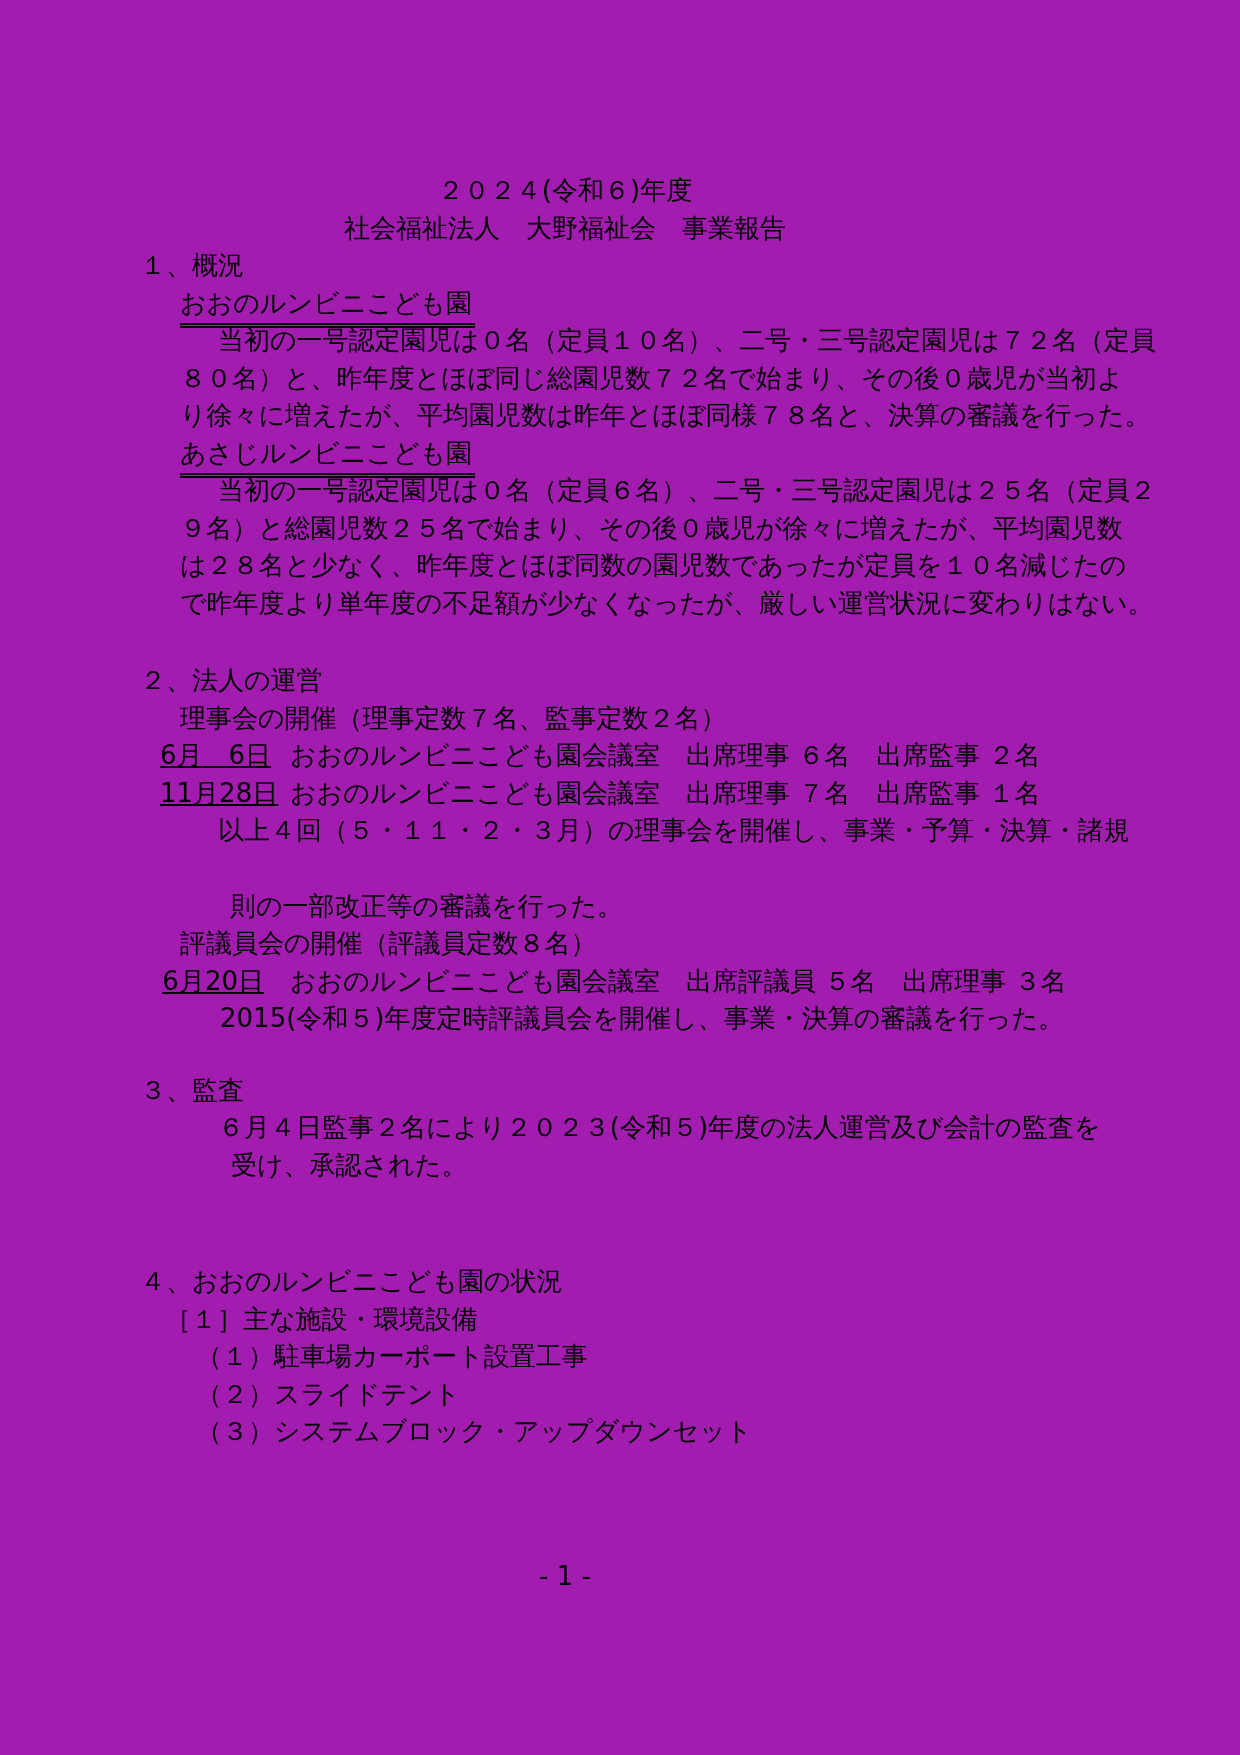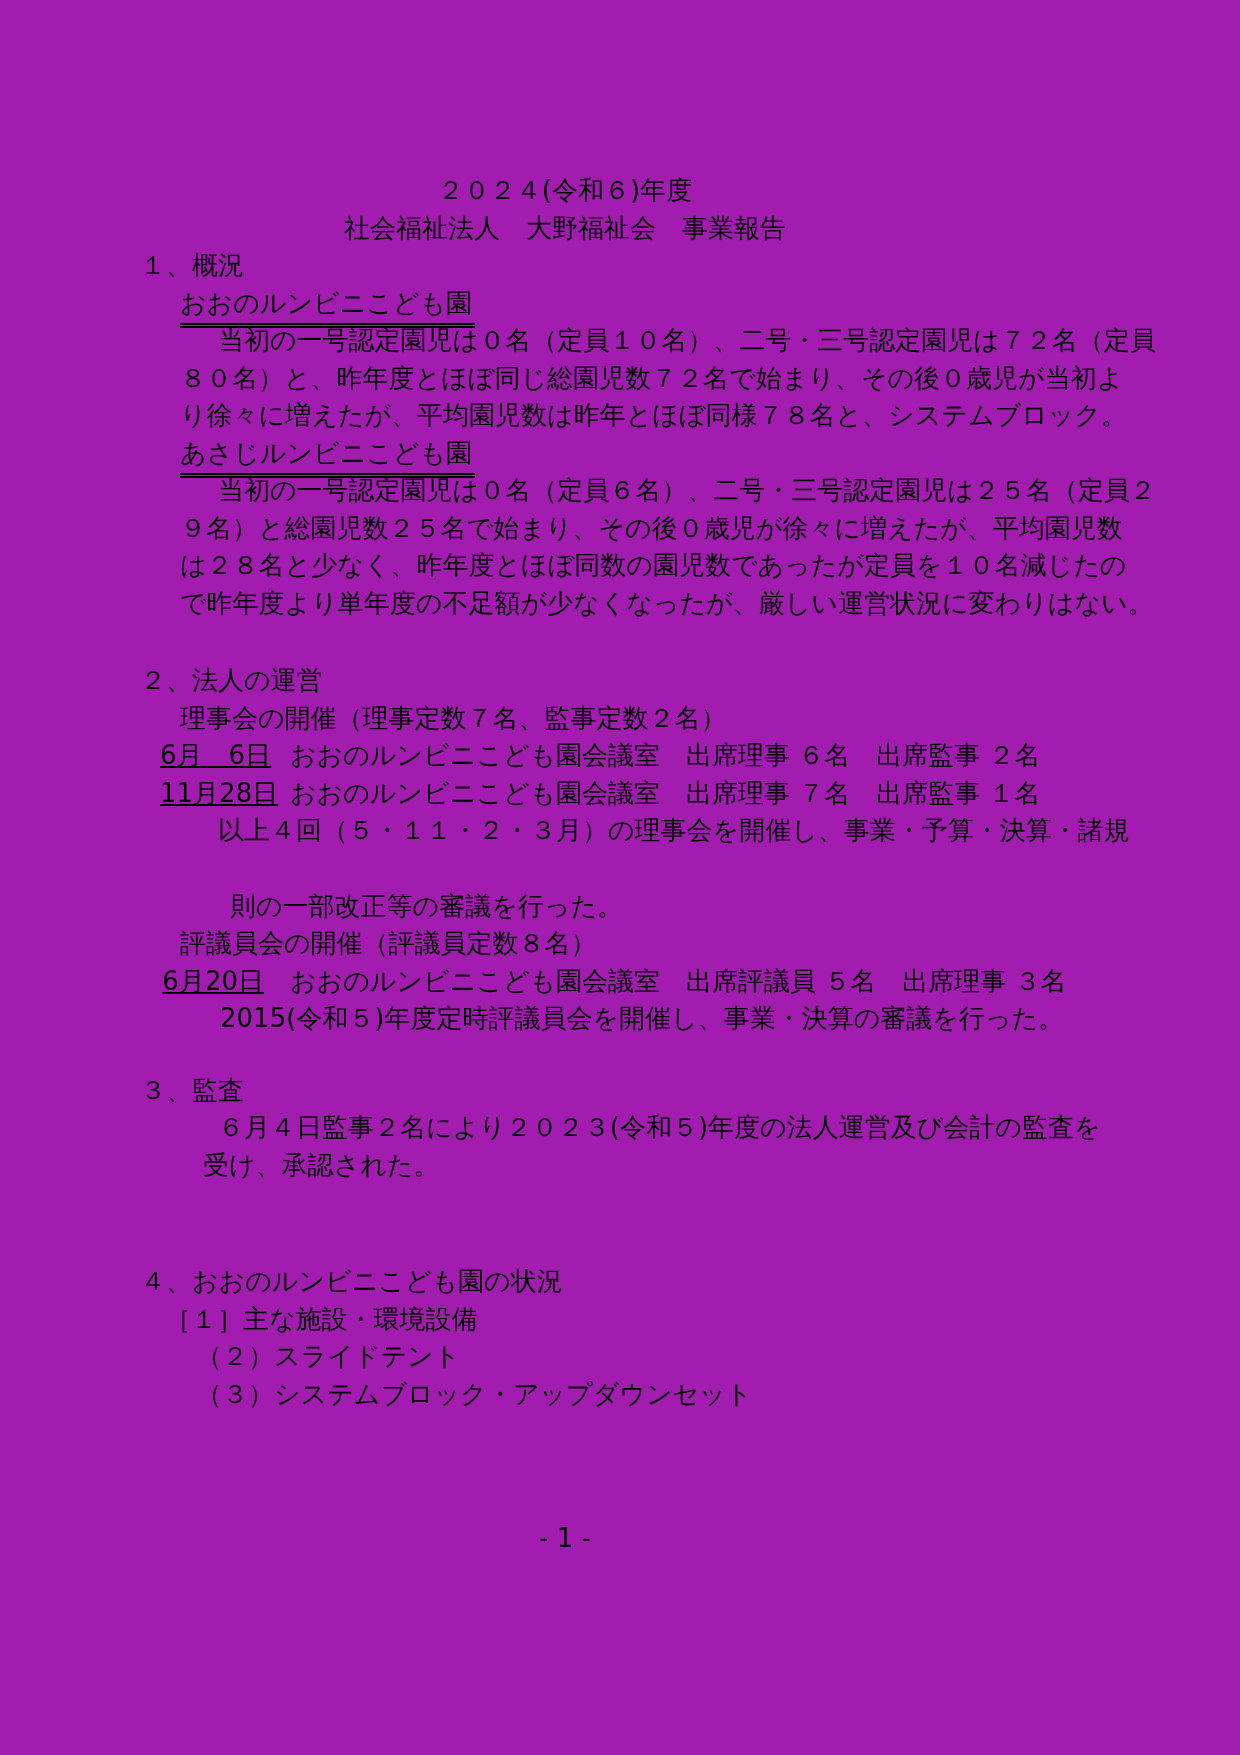--- a/index.html
+++ b/index.html
@@ -11,21 +11,21 @@
     color:#000000;
     font-family:"DejaVu Sans","Liberation Sans",sans-serif;
     font-size:26px;
     overflow:hidden;
   }
   .content { padding:172px 130px 0 140px; }
   .line { height:37.5px; line-height:37.5px; white-space:nowrap; }
   .center { text-align:center; margin-right:120px; }
   .ind1 { margin-left:40px; }            
   .pfirst { padding-left:38px; }         
-  .cont-audit { margin-left:63px; }
+  .cont-audit { margin-left:91px; }
   .cont-rule  { margin-left:90px;margin-top:38px; }
   .council-summary { margin-left:80px; }
   .fac-name { display:inline-block; border-bottom:5px double #000; padding:0 3px 1px 0; }
   .meeting { margin-left:20px; }
   .m-date { display:inline-block; width:104px; text-align:right; white-space:pre;text-decoration:underline; }
   .m-venue { margin-left:26px; }
   .m-att { margin-left:26px; }
   .s4-sub { margin-left:25px; }
   .s4-item { margin-left:56px; }
   .sp40 { height:40px; } .sp34 { height:34px; } .sp79 { height:79px; } .sp107 { height:107px; }
@@ -39,21 +39,21 @@
     <div class="line center">２０２４(令和６)年度</div>
     <div class="line center">社会福祉法人　大野福祉会　事業報告</div>
 
     <section>
       <div class="line">１、概況</div>
 
       <div>
         <div class="line ind1"><span class="fac-name">おおのルンビニこども園</span></div>
         <div class="line ind1 pfirst">当初の一号認定園児は０名（定員１０名）、二号・三号認定園児は７２名（定員</div>
         <div class="line ind1">８０名）と、昨年度とほぼ同じ総園児数７２名で始まり、その後０歳児が当初よ</div>
-        <div class="line ind1">り徐々に増えたが、平均園児数は昨年とほぼ同様７８名と、システムブロック。</div>
+        <div class="line ind1">り徐々に増えたが、平均園児数は昨年とほぼ同様７８名と、決算の審議を行った。</div>
       </div>
 
       <div>
         <div class="line ind1"><span class="fac-name">あさじルンビニこども園</span></div>
         <div class="line ind1 pfirst">当初の一号認定園児は０名（定員６名）、二号・三号認定園児は２５名（定員２</div>
         <div class="line ind1">９名）と総園児数２５名で始まり、その後０歳児が徐々に増えたが、平均園児数</div>
         <div class="line ind1">は２８名と少なく、昨年度とほぼ同数の園児数であったが定員を１０名減じたの</div>
         <div class="line ind1">で昨年度より単年度の不足額が少なくなったが、厳しい運営状況に変わりはない。</div>
       </div>
     </section>
@@ -87,20 +87,21 @@
       <div class="line">３、監査</div>
       <div class="line ind1 pfirst">６月４日監事２名により２０２３(令和５)年度の法人運営及び会計の監査を</div>
       <div class="line cont-audit">受け、承認された。</div>
     </section>
 
     <div class="sp79"></div>
 
     <section>
       <div class="line">４、おおのルンビニこども園の状況</div>
       <div class="line s4-sub">［１］主な施設・環境設備</div>
+      <div class="line s4-item">（１）駐車場カーポート設置工事</div>
       <div class="line s4-item">（２）スライドテント</div>
       <div class="line s4-item">（３）システムブロック・アップダウンセット</div>
     </section>
 
     <div class="sp107"></div>
 
     <div class="line center">- 1 -</div>
 
   </div>
 </div>

